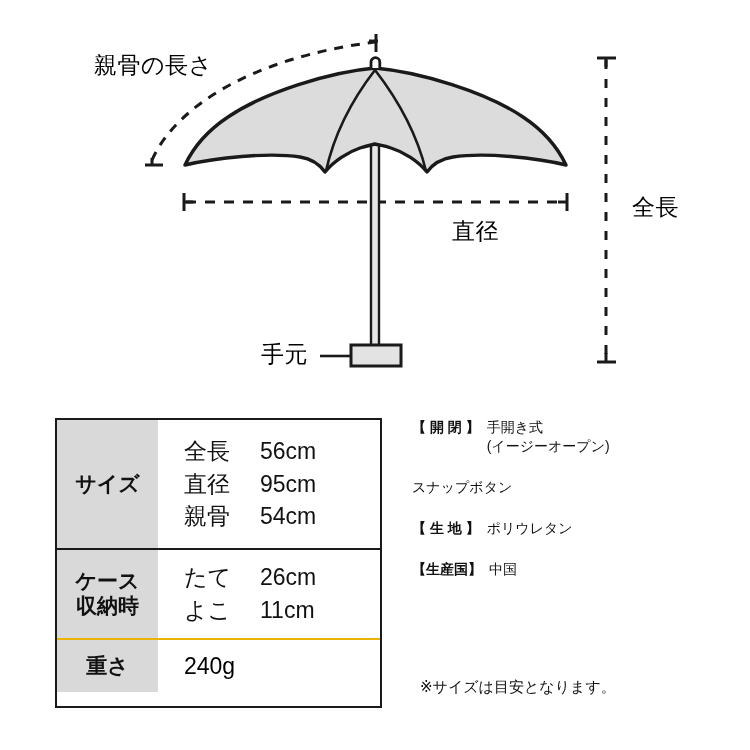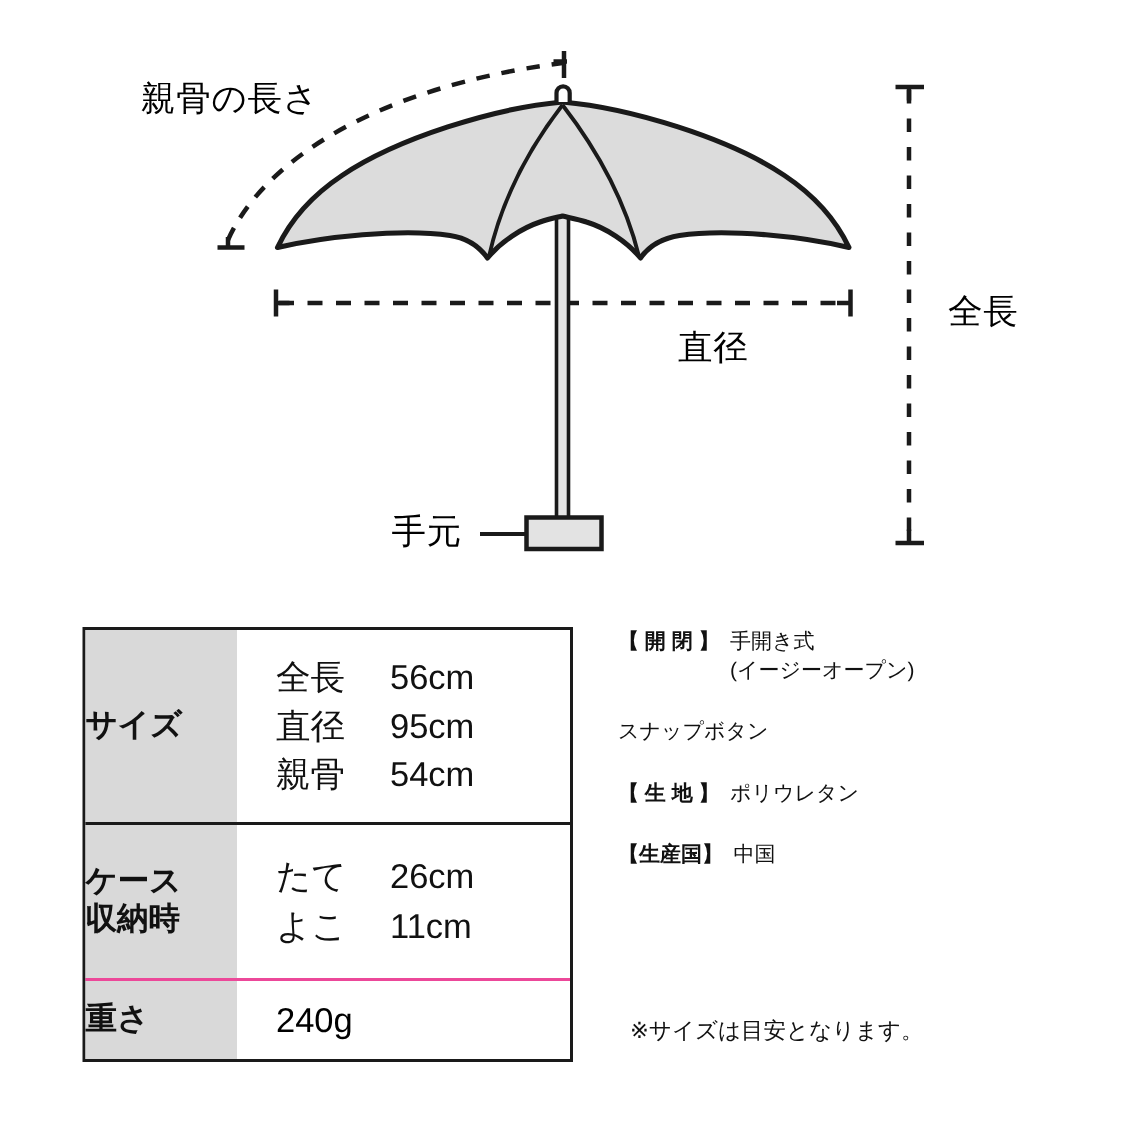--- a/index.html
+++ b/index.html
@@ -52,28 +52,29 @@
     border: 2px solid #1a1a1a;
     box-sizing: border-box;
     background: #ffffff;
   }
   .spec-row {
     display: flex;
     box-sizing: border-box;
     width: 100%;
   }
   #row-size  { height: 130px; border-bottom: 2px solid #1a1a1a; }
-  #row-case  { height: 104px; border-bottom: 2px solid #ec4899; }
+  #row-case  { height: 90px; border-bottom: 2px solid #eab308; }
   #row-weight{ height: 52px; }
   .spec-head {
     width: 101px;
     flex: 0 0 101px;
     background: #d9d9d9;
     display: flex;
     flex-direction: column;
+    align-items: center;
     justify-content: center;
     font-size: 21px;
     font-weight: bold;
     line-height: 1.18;
     color: #111111;
     box-sizing: border-box;
   }
   .spec-body {
     flex: 1 1 auto;
     display: flex;

